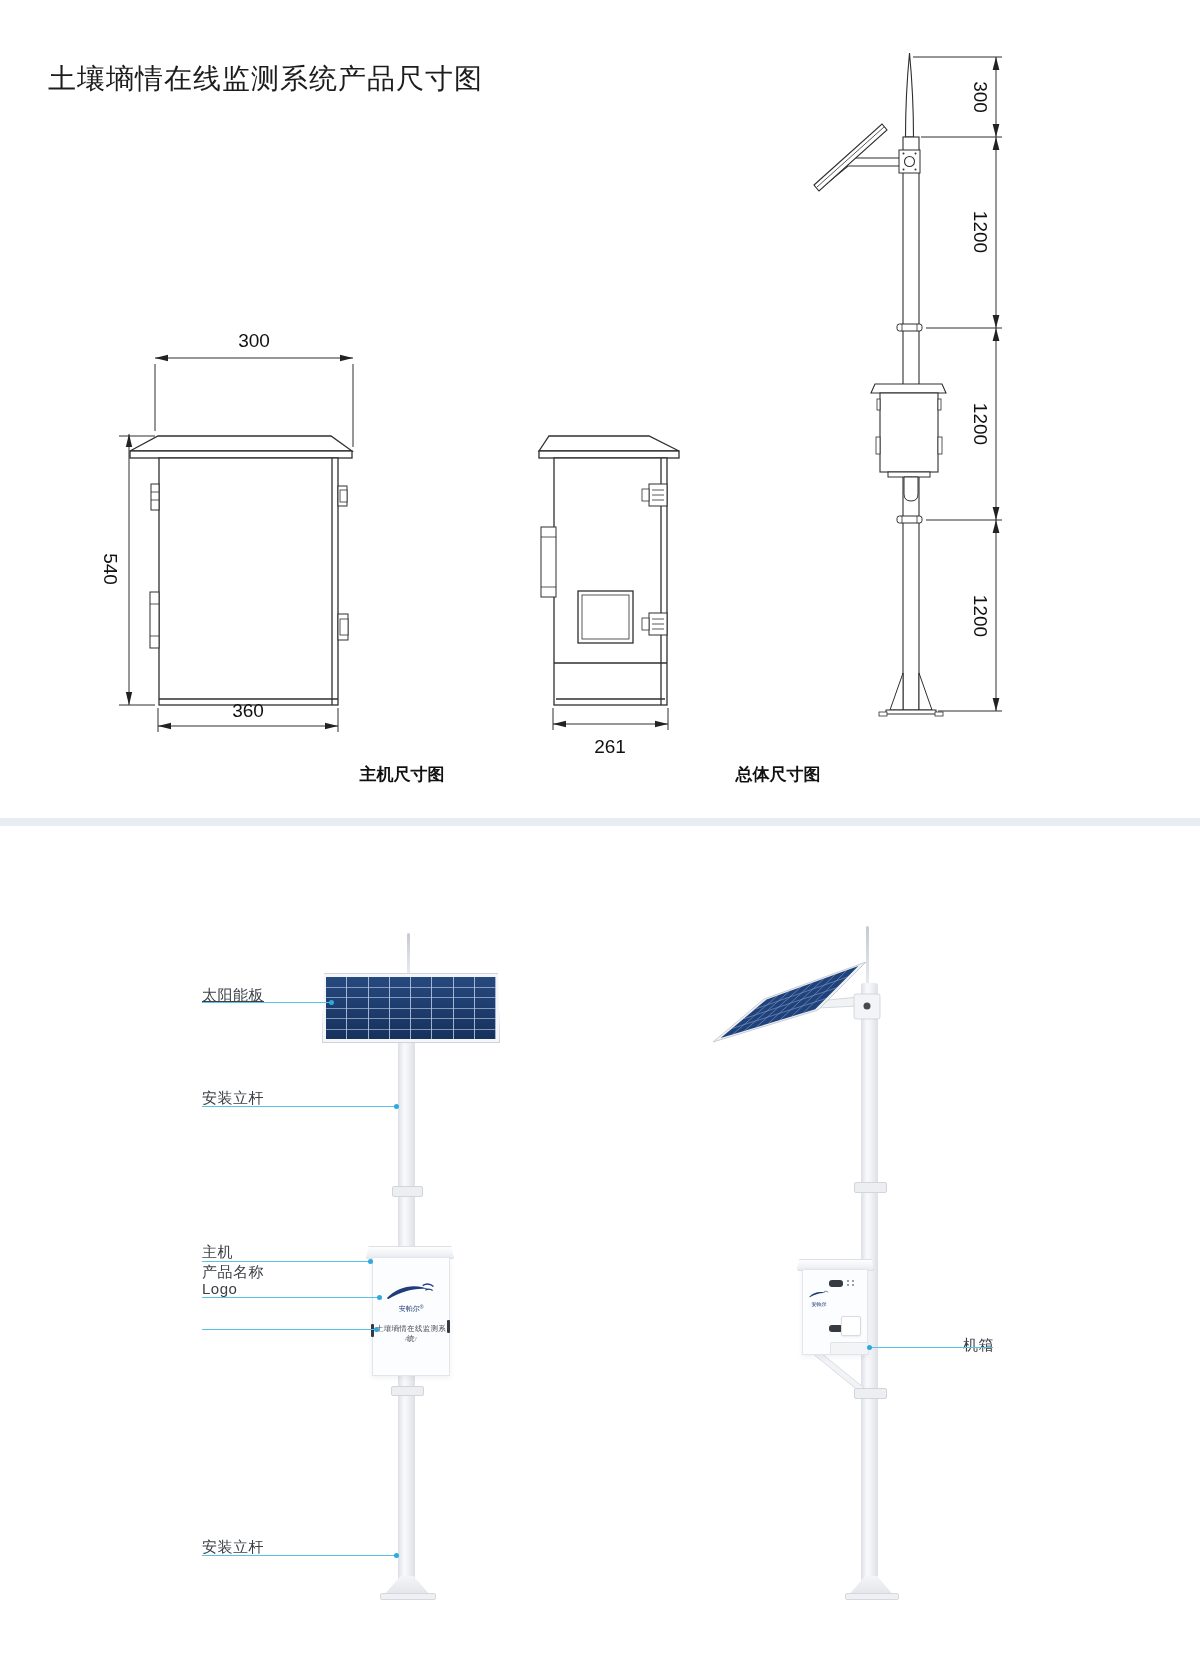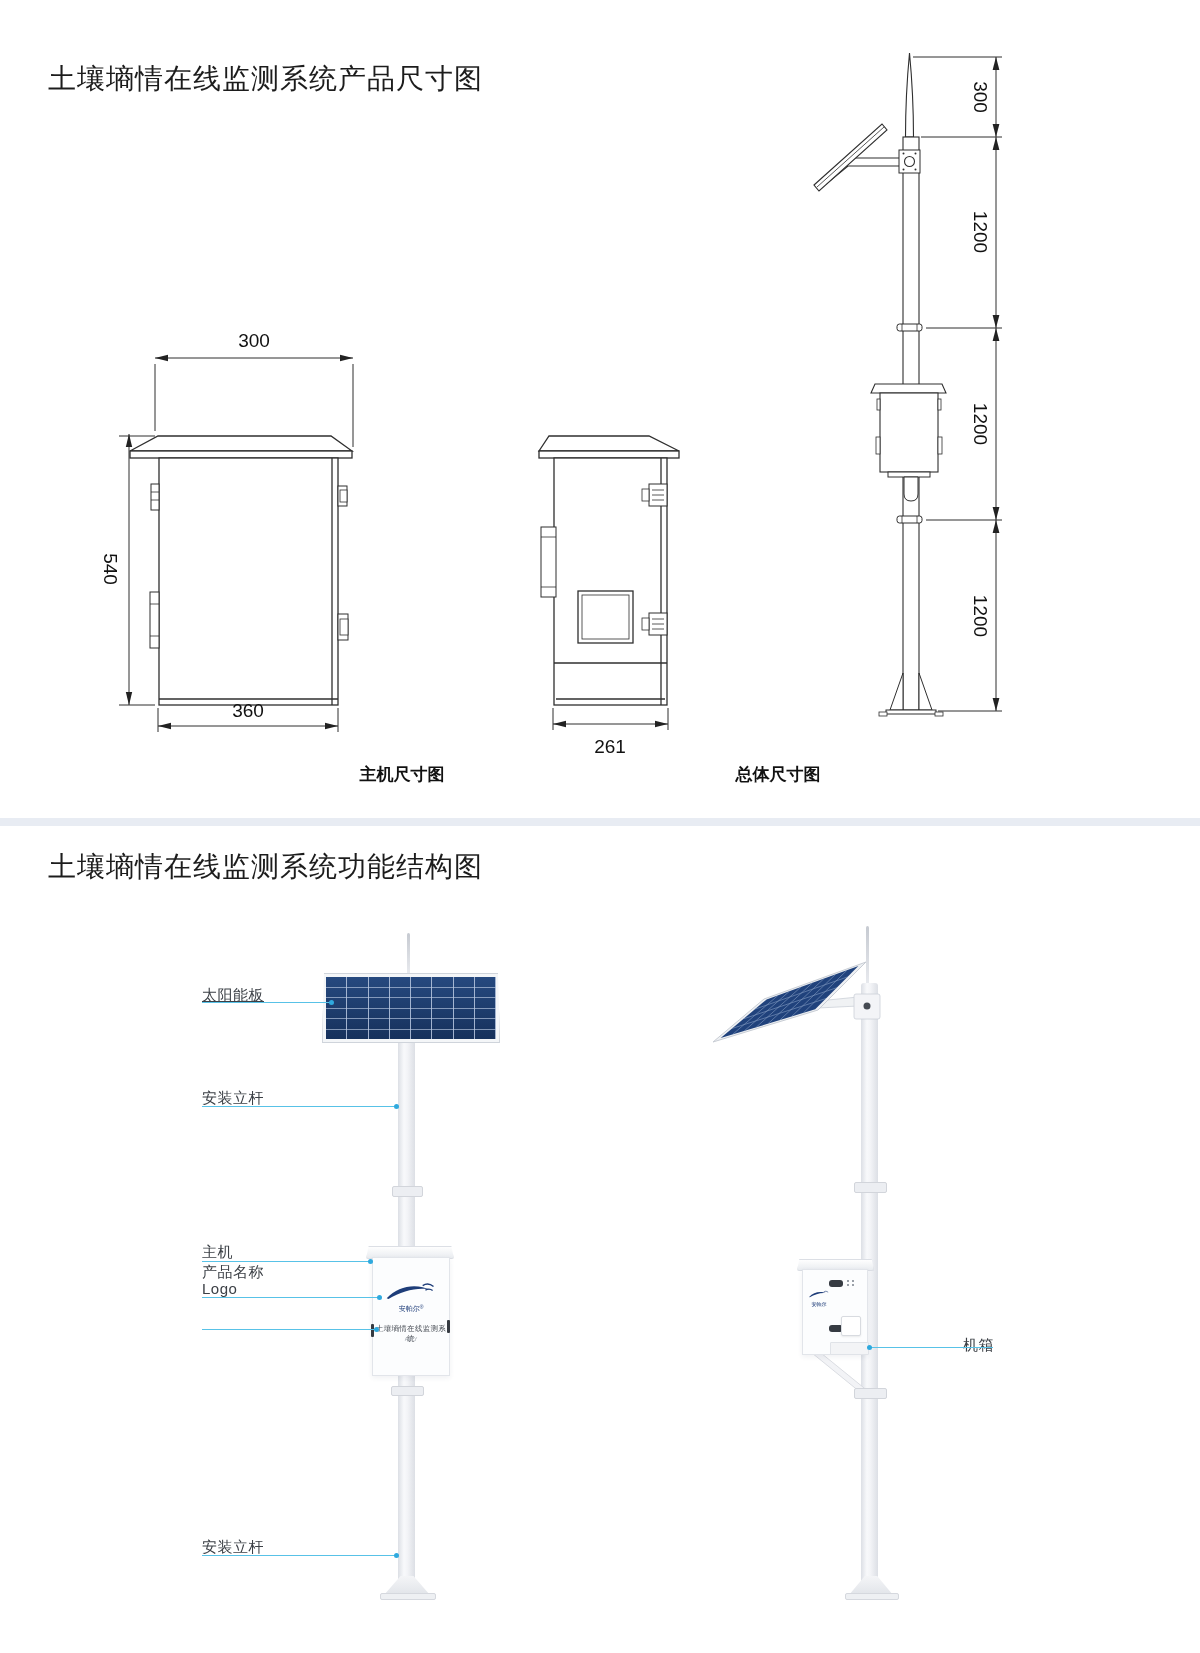--- a/index.html
+++ b/index.html
@@ -158,21 +158,20 @@
   <span class="abs dim rot" style="left:980px;top:97px;">300</span>
   <span class="abs dim rot" style="left:980px;top:232px;">1200</span>
   <span class="abs dim rot" style="left:980px;top:424px;">1200</span>
   <span class="abs dim rot" style="left:980px;top:616px;">1200</span>
 
   <span class="abs caption ctr" style="left:402px;top:774px;">主机尺寸图</span>
   <span class="abs caption ctr" style="left:778px;top:774px;">总体尺寸图</span>
 
   <div class="abs divider" style="left:0;top:818px;width:1200px;height:8px;"></div>
 
-  <span class="abs title" style="left:48px;top:848px;">土壤墒情在线监测系统功能结构图</span>
 
   <div class="abs" style="left:407px;top:933px;width:3px;height:42px;background:linear-gradient(#c6cad1,#e9ebef);border-radius:2px 2px 0 0;"></div>
   <div class="abs pole" style="left:398px;top:1041px;width:17px;height:557px;"></div>
 
   <div class="abs" style="left:322px;top:973px;width:178px;height:70px;background:#f4f6f8;border:1px solid #cfd4db;box-shadow:0 2px 4px rgba(30,50,80,0.12);clip-path:polygon(2px 0,176px 0,100% 100%,0 100%);padding:3px;box-sizing:border-box;">
     <div style="width:100%;height:100%;background:
       repeating-linear-gradient(to right, transparent 0 20.3px, rgba(185,200,225,0.85) 20.3px 21.3px),
       repeating-linear-gradient(to bottom, transparent 0 9.6px, rgba(185,200,225,0.65) 9.6px 10.6px),
       linear-gradient(180deg,#26497f,#16315c);"></div>
   </div>

